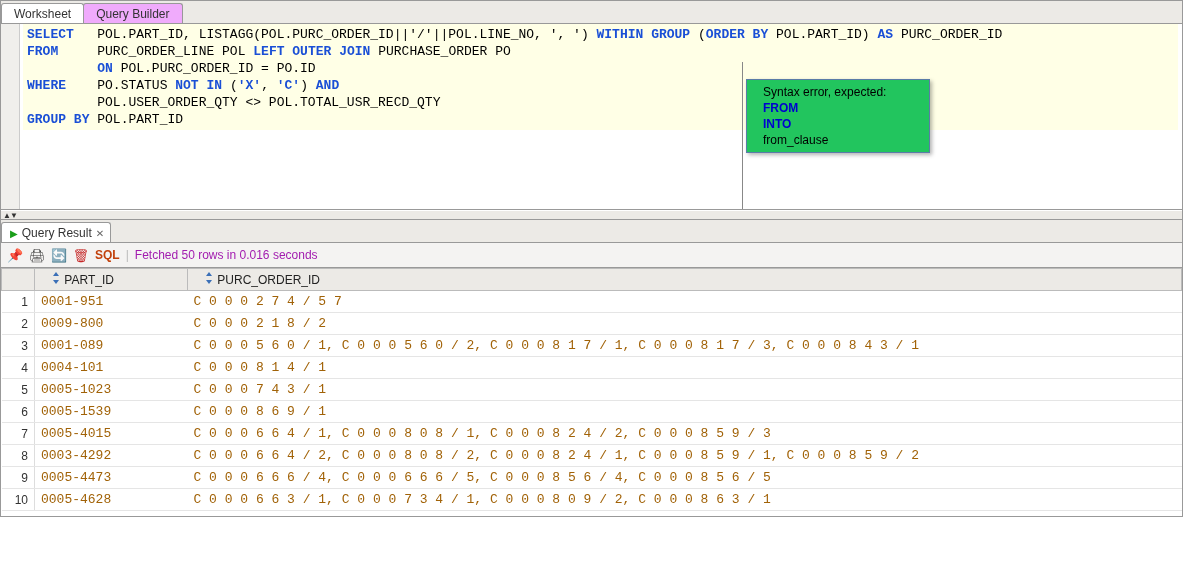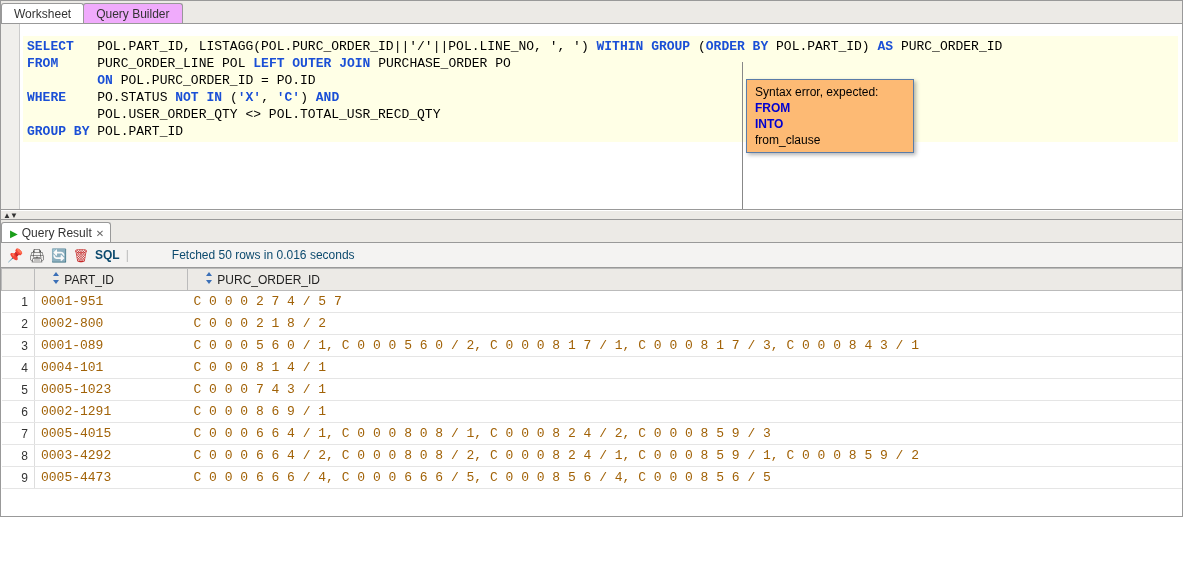--- a/index.html
+++ b/index.html
@@ -2,42 +2,42 @@
 <html><head>
 <meta charset="utf-8">
 <style>
   html,body{margin:0;padding:0;font-family:Tahoma,Arial,sans-serif;font-size:12px;color:#000;background:#fff;}
   .app{width:1183px;height:517px;background:#f4f3f2;position:relative;border:1px solid #999;box-sizing:border-box;overflow:hidden;}
   .tabs{display:flex;align-items:flex-end;height:22px;background:#eceae6;border-bottom:1px solid #999;}
   .tab{padding:3px 12px 2px;border:1px solid #999;border-bottom:none;background:#f0abfc;margin-right:-1px;font-size:12px;color:#333;cursor:pointer;border-radius:3px 3px 0 0;}
   .tab.active{background:#fff;font-weight:normal;}
   .editor-area{position:relative;background:#fff;height:185px;border-bottom:1px solid #999;overflow:hidden;}
   .gutter{position:absolute;left:0;top:0;width:18px;height:100%;background:#f0efec;border-right:1px solid #ccc;}
-  .code{position:absolute;left:22px;top:12px;right:4px;font-family:"Courier New",monospace;font-size:13px;line-height:17px;white-space:pre;background:#ffffe6;padding:2px 4px;}
+  .code{position:absolute;left:22px;top:0;right:4px;font-family:"Courier New",monospace;font-size:13px;line-height:17px;white-space:pre;background:#ffffe6;padding:2px 4px;}
   .kw{color:#1a4fd6;font-weight:bold;}
   .str{color:#1a4fd6;font-weight:bold;}
-  .tooltip{position:absolute;left:745px;top:55px;background:#fdba74;border:1px solid #5a7ca8;box-shadow:2px 2px 4px rgba(0,0,0,0.3);padding:4px 8px;font-size:12px;line-height:16px;min-width:150px;}
+  .tooltip{position:absolute;left:745px;top:55px;background:#22c55e;border:1px solid #5a7ca8;box-shadow:2px 2px 4px rgba(0,0,0,0.3);padding:4px 16px;font-size:12px;line-height:16px;min-width:150px;}
   .tooltip .err{color:#000;}
   .tooltip .opt{color:#0000d0;font-weight:bold;}
   .drag-line{position:absolute;left:741px;top:38px;width:0;border-left:1px solid #888;height:147px;}
   .splitter{height:8px;background:#eceae6;border-top:1px solid #fff;border-bottom:1px solid #999;display:flex;align-items:center;}
   .splitter-arrows{font-size:8px;color:#333;padding-left:2px;letter-spacing:-1px;}
   .result-tabs{display:flex;align-items:flex-end;height:22px;background:#eceae6;border-bottom:1px solid #999;}
   .rtab{padding:3px 6px 2px 8px;border:1px solid #999;border-bottom:none;background:#fff;font-size:12px;color:#333;border-radius:3px 3px 0 0;display:flex;align-items:center;gap:4px;}
   .rtab .close{font-size:10px;color:#666;cursor:pointer;}
   .rtab .play{color:#1a9e1a;font-size:10px;}
   .toolbar{display:flex;align-items:center;height:24px;background:#f4f3f2;border-bottom:1px solid #999;padding:0 6px;gap:6px;font-size:12px;}
   .toolbar .ico{width:16px;height:16px;display:flex;align-items:center;justify-content:center;font-size:13px;}
   .toolbar .pin{color:#c62828;}
   .toolbar .print{color:#333;}
   .toolbar .refresh{color:#1560bd;}
   .toolbar .del{color:#c62828;}
-  .toolbar .sql{color:#0c4a6e;font-weight:bold;font-size:12px;}
+  .toolbar .sql{color:#c2410c;font-weight:bold;font-size:12px;}
   .toolbar .sep{color:#bbb;}
-  .toolbar .status{color:#0c4a6e;margin-left:37px;}
+  .toolbar .status{color:#a21caf;}
   .grid{background:#fff;overflow:auto;height:calc(563px - 22px - 185px - 8px - 22px - 24px - 2px);}
   table{border-collapse:collapse;width:100%;font-family:"Courier New",monospace;font-size:13px;}
   th{background:#eceae6;border:1px solid #bbb;padding:3px 16px;text-align:left;font-weight:normal;font-family:Tahoma,Arial,sans-serif;font-size:12px;color:#222;white-space:nowrap;}
   td{border-bottom:1px solid #e5e5e5;padding:3px 6px;white-space:nowrap;color:#a16207;}
   td.rownum{text-align:right;font-family:Tahoma,Arial,sans-serif;font-size:12px;color:#333;background:#fff;border-right:1px solid #ddd;width:34px;padding-right:6px;}
   th.colhead{min-width:120px;}
   th.rowhead{width:34px;background:#eceae6;}
   .sort-ico{display:inline-block;width:10px;height:12px;position:relative;}
   .sort-ico:before{content:"";position:absolute;left:2px;top:0;border-left:3px solid transparent;border-right:3px solid transparent;border-bottom:4px solid #3a6fb7;}
   .sort-ico:after{content:"";position:absolute;left:2px;bottom:0;border-left:3px solid transparent;border-right:3px solid transparent;border-top:4px solid #3a6fb7;}
@@ -100,55 +100,60 @@
         </tr>
       </thead>
       <tbody id="grid-body">
           <tr>
             <td class="rownum">1</td>
             <td>0001-951</td>
             <td>C 0 0 0 2 7 4 / 5 7</td>
           </tr>
           <tr>
             <td class="rownum">2</td>
-            <td>0002-800</td>
+            <td>0009-800</td>
             <td>C 0 0 0 2 1 8 / 2</td>
           </tr>
           <tr>
             <td class="rownum">3</td>
             <td>0001-089</td>
             <td>C 0 0 0 5 6 0 / 1,  C 0 0 0 5 6 0 / 2,  C 0 0 0 8 1 7 / 1,  C 0 0 0 8 1 7 / 3,  C 0 0 0 8 4 3 / 1</td>
           </tr>
           <tr>
             <td class="rownum">4</td>
             <td>0004-101</td>
             <td>C 0 0 0 8 1 4 / 1</td>
           </tr>
           <tr>
             <td class="rownum">5</td>
             <td>0005-1023</td>
             <td>C 0 0 0 7 4 3 / 1</td>
           </tr>
           <tr>
             <td class="rownum">6</td>
-            <td>0002-1291</td>
+            <td>0005-1539</td>
             <td>C 0 0 0 8 6 9 / 1</td>
           </tr>
           <tr>
             <td class="rownum">7</td>
             <td>0005-4015</td>
             <td>C 0 0 0 6 6 4 / 1,  C 0 0 0 8 0 8 / 1,  C 0 0 0 8 2 4 / 2,  C 0 0 0 8 5 9 / 3</td>
           </tr>
           <tr>
             <td class="rownum">8</td>
             <td>0003-4292</td>
             <td>C 0 0 0 6 6 4 / 2,  C 0 0 0 8 0 8 / 2,  C 0 0 0 8 2 4 / 1,  C 0 0 0 8 5 9 / 1,  C 0 0 0 8 5 9 / 2</td>
           </tr>
           <tr>
             <td class="rownum">9</td>
             <td>0005-4473</td>
             <td>C 0 0 0 6 6 6 / 4,  C 0 0 0 6 6 6 / 5,  C 0 0 0 8 5 6 / 4,  C 0 0 0 8 5 6 / 5</td>
           </tr>
+          <tr>
+            <td class="rownum">10</td>
+            <td>0005-4628</td>
+            <td>C 0 0 0 6 6 3 / 1,  C 0 0 0 7 3 4 / 1,  C 0 0 0 8 0 9 / 2,  C 0 0 0 8 6 3 / 1</td>
+          </tr>
         </tbody>
     </table>
   </div>
 
 </div>
 
 </body></html>

